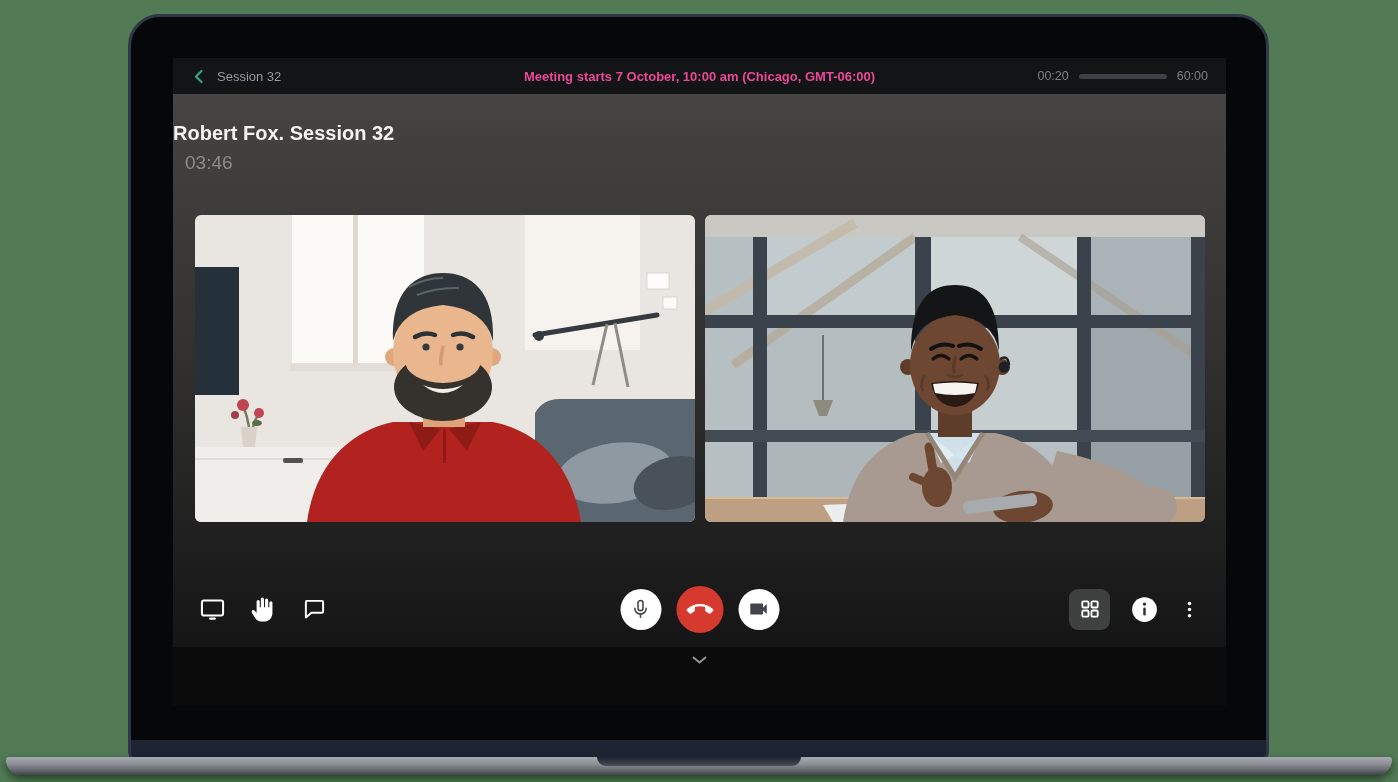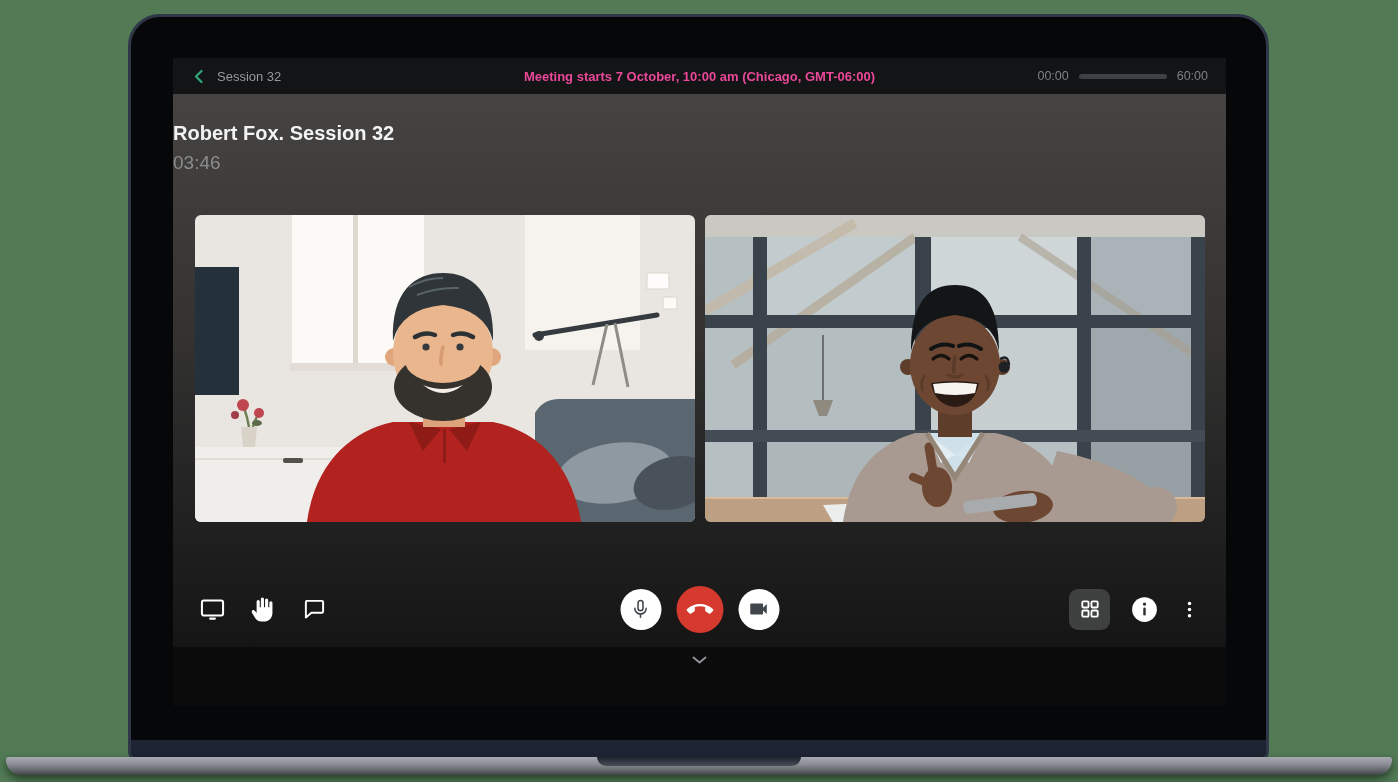--- a/index.html
+++ b/index.html
@@ -25,21 +25,21 @@
   .session-progress{position:absolute;right:18px;display:flex;align-items:center;gap:10px;
                     color:#7e8286;font-size:12.5px;font-weight:500;}
   .progress-track{width:88px;height:5px;border-radius:3px;background:#3d4145;}
   
   .main{position:relative;height:553px;
         background:linear-gradient(180deg,#454443 0%,#343332 42%,#151515 100%);}
   .brand{position:absolute;left:40px;top:24px;display:flex;align-items:center;gap:10px;color:#6f6f6f;}
   .brand-text{font-family:"DejaVu Sans Mono",monospace;font-size:27px;font-weight:700;letter-spacing:.5px;}
   .session-heading{position:absolute;left:0;right:0;top:28px;text-align:left;}
   .session-title{color:#f3f3f3;font-size:20px;font-weight:700;}
-  .elapsed{margin-top:7px;color:#8c8c8c;font-size:19px;font-weight:500;}
+  .elapsed{margin-top:7px;color:#8c8c8c;font-size:19px;font-weight:500;padding-left:12px;}
   .videos{position:absolute;top:121px;left:0;right:0;display:flex;justify-content:center;gap:10px;}
   .tile{width:500px;height:307px;border-radius:6px;overflow:hidden;background:#2a2a2a;}
   .tile svg{display:block;width:100%;height:100%;}
   
   .toolbar{position:absolute;left:0;right:0;top:491px;height:48px;}
   .tools-left{position:absolute;left:26px;top:0;height:48px;display:flex;align-items:center;gap:23px;}
   .icon-btn{display:flex;align-items:center;justify-content:center;cursor:pointer;}
   .tools-center{position:absolute;left:50%;transform:translateX(-50%);top:0;height:48px;
                 display:flex;align-items:center;gap:15px;}
   .circle-btn{width:41px;height:41px;border-radius:50%;background:#fff;display:flex;
@@ -63,21 +63,21 @@
 
       <div class="topbar">
         <div class="back">
           <svg width="11" height="15" viewBox="0 0 11 15">
             <path d="M8.5 2 L3 7.5 L8.5 13" fill="none" stroke="#2fa97c" stroke-width="2.2" stroke-linecap="round" stroke-linejoin="round"></path>
           </svg>
           <span class="back-label">Session 32</span>
         </div>
         <div class="meeting-info">Meeting starts 7 October, 10:00 am (Chicago, GMT-06:00)</div>
         <div class="session-progress">
-          <span>00:00</span>
+          <span>00:20</span>
           <div class="progress-track"></div>
           <span>60:00</span>
         </div>
       </div>
 
       <div class="main">
 
 
         <div class="session-heading">
           <div class="session-title">Robert Fox. Session 32</div>

